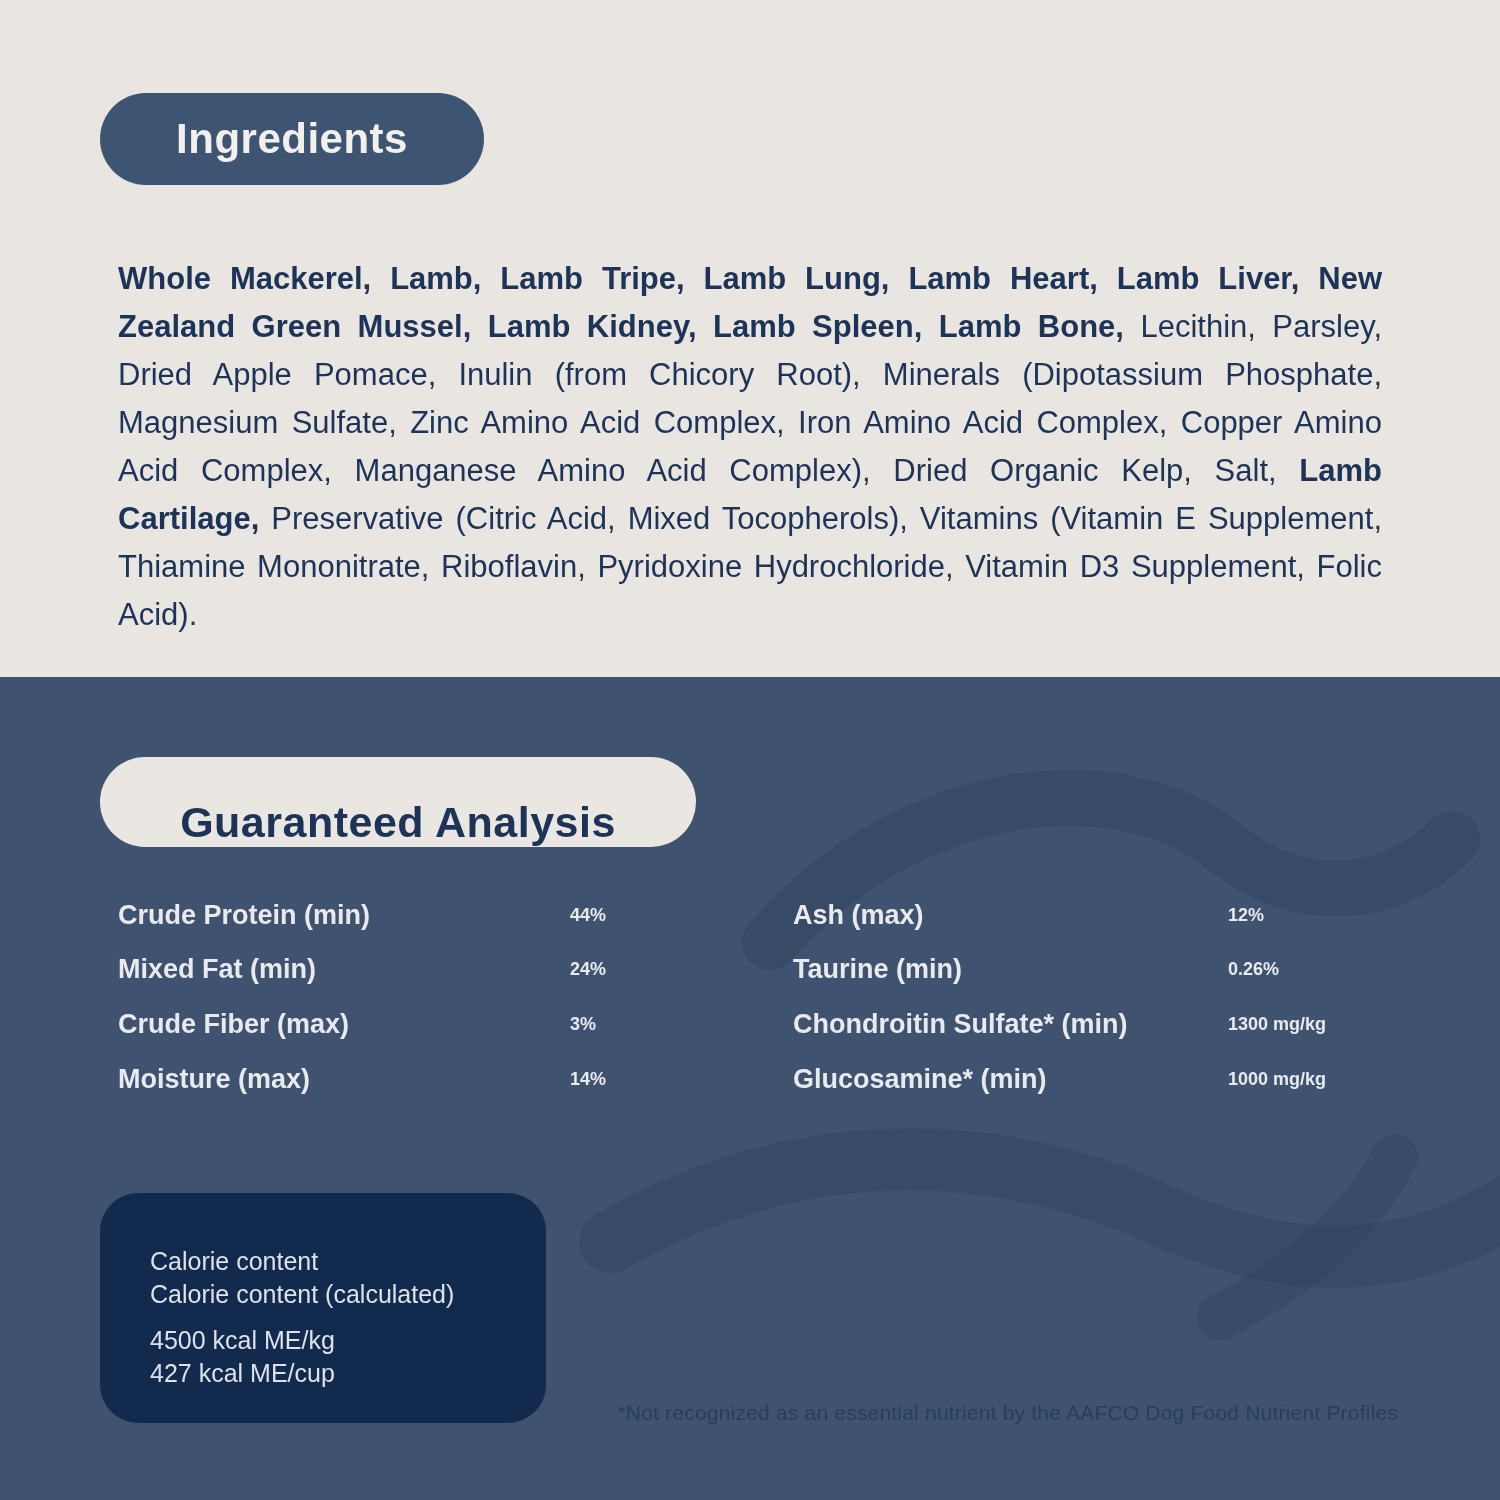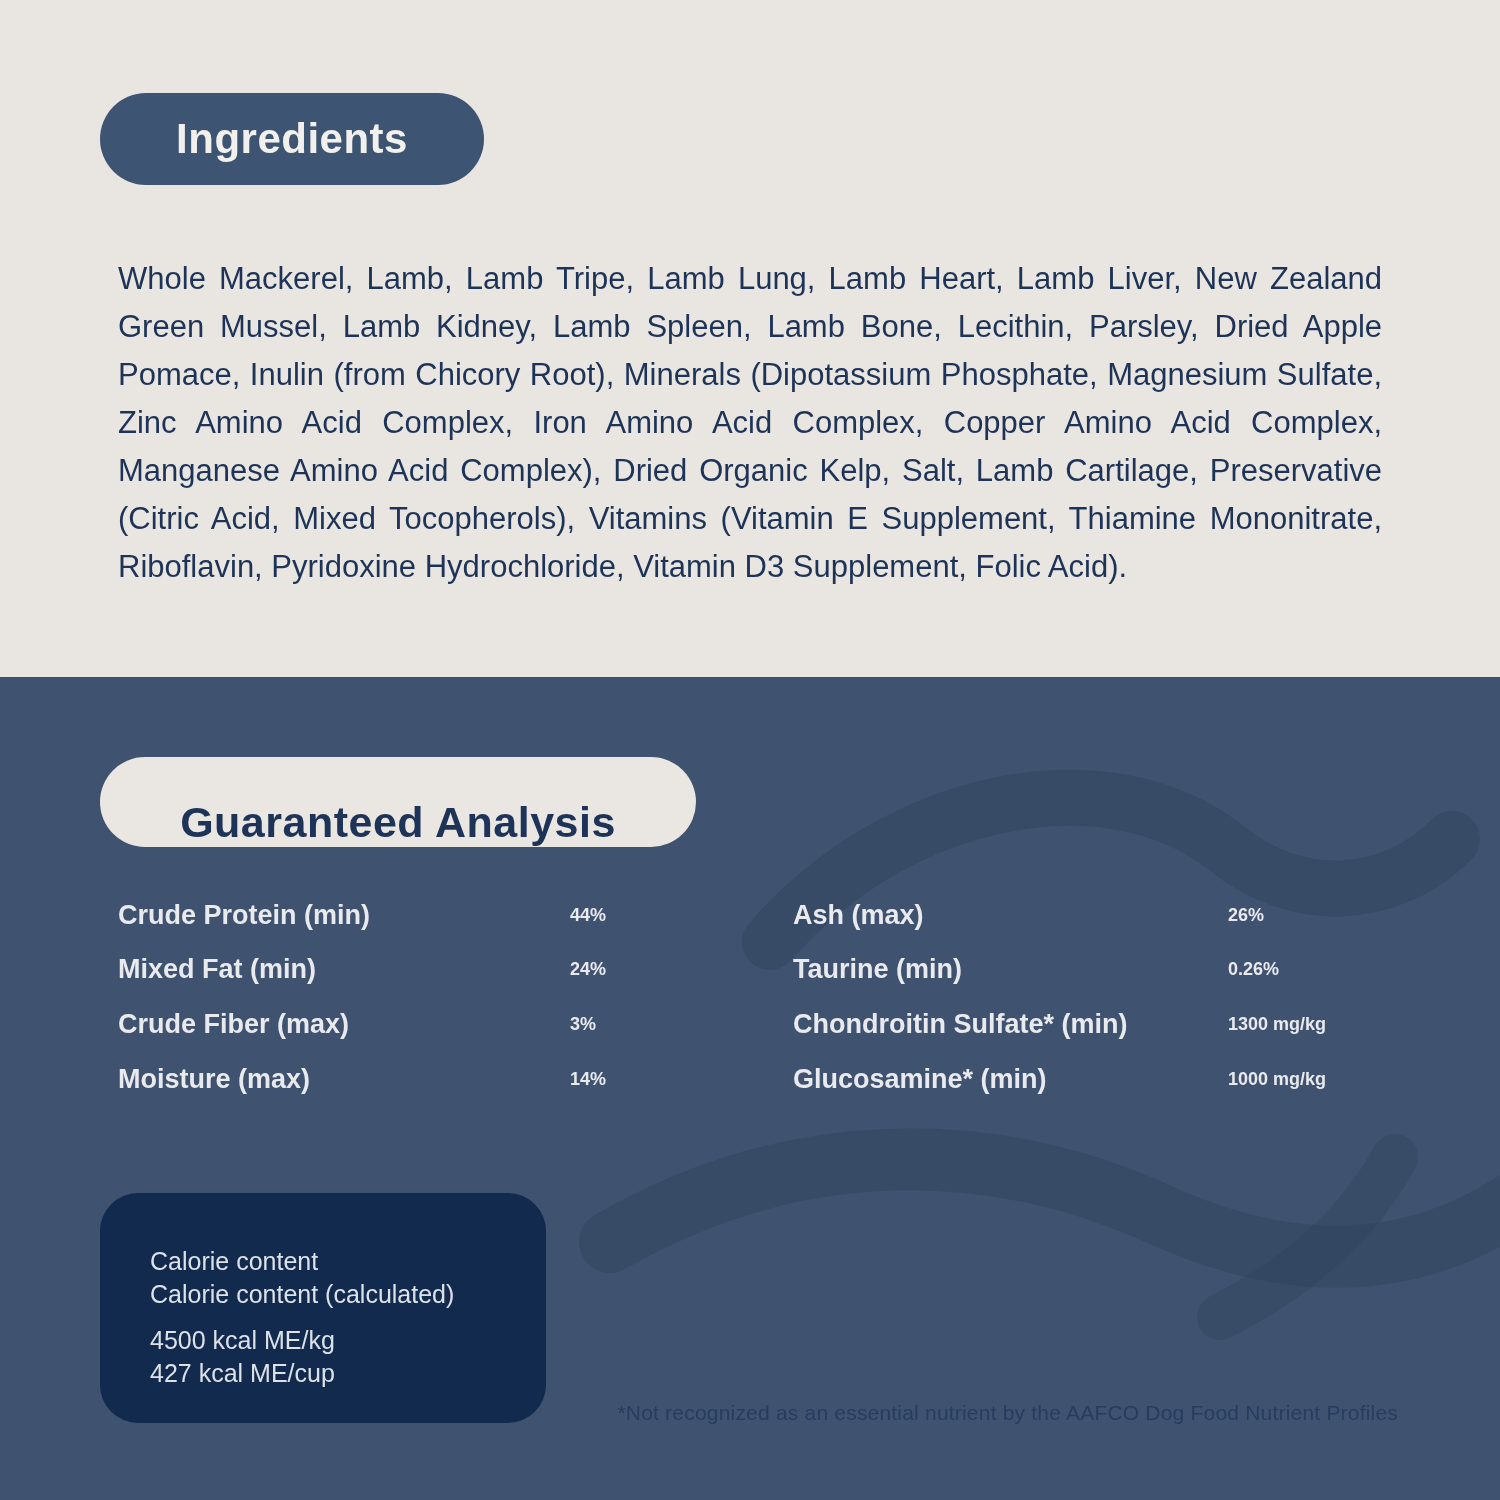--- a/index.html
+++ b/index.html
@@ -11,21 +11,21 @@
   .top-section{position:absolute;left:0;top:0;width:1500px;height:677px;background:#e9e6e1;}
   .pill-ingredients{
     position:absolute;left:100px;top:93px;width:384px;height:92px;border-radius:46px;
     background:#3d5472;color:#f2f0ec;display:flex;align-items:center;justify-content:center;
     font-size:42px;font-weight:700;letter-spacing:.5px;
   }
   .ingredients-text{
     position:absolute;left:118px;top:224px;width:1264px;
     font-size:31px;line-height:48px;color:#1d3357;text-align:justify;text-align-last:left;
   }
-  .seg-b{font-weight:400;}
+  .seg-b{font-weight:700;}
   
   .bottom-section{
     position:absolute;left:0;top:677px;width:1500px;height:823px;
     background:#3f5270;overflow:hidden;
   }
   .wave-svg{position:absolute;left:0;top:0;width:100%;height:100%;}
   .pill-ga{
     position:absolute;left:100px;top:80px;width:596px;height:90px;border-radius:46px;
     background:#eae7e2;color:#1d3357;display:flex;align-items:flex-end;justify-content:center;
     font-size:43px;font-weight:700;letter-spacing:.5px;
@@ -87,21 +87,21 @@
       </div>
       <div class="row">
         <span class="label">Moisture (max)</span>
         <span class="value">14%</span>
       </div>
     </div>
 
     <div class="ga-col col-right">
       <div class="row">
         <span class="label">Ash (max)</span>
-        <span class="value">26%</span>
+        <span class="value">12%</span>
       </div>
       <div class="row">
         <span class="label">Taurine (min)</span>
         <span class="value">0.26%</span>
       </div>
       <div class="row">
         <span class="label">Chondroitin Sulfate* (min)</span>
         <span class="value">1300 mg/kg</span>
       </div>
       <div class="row">

